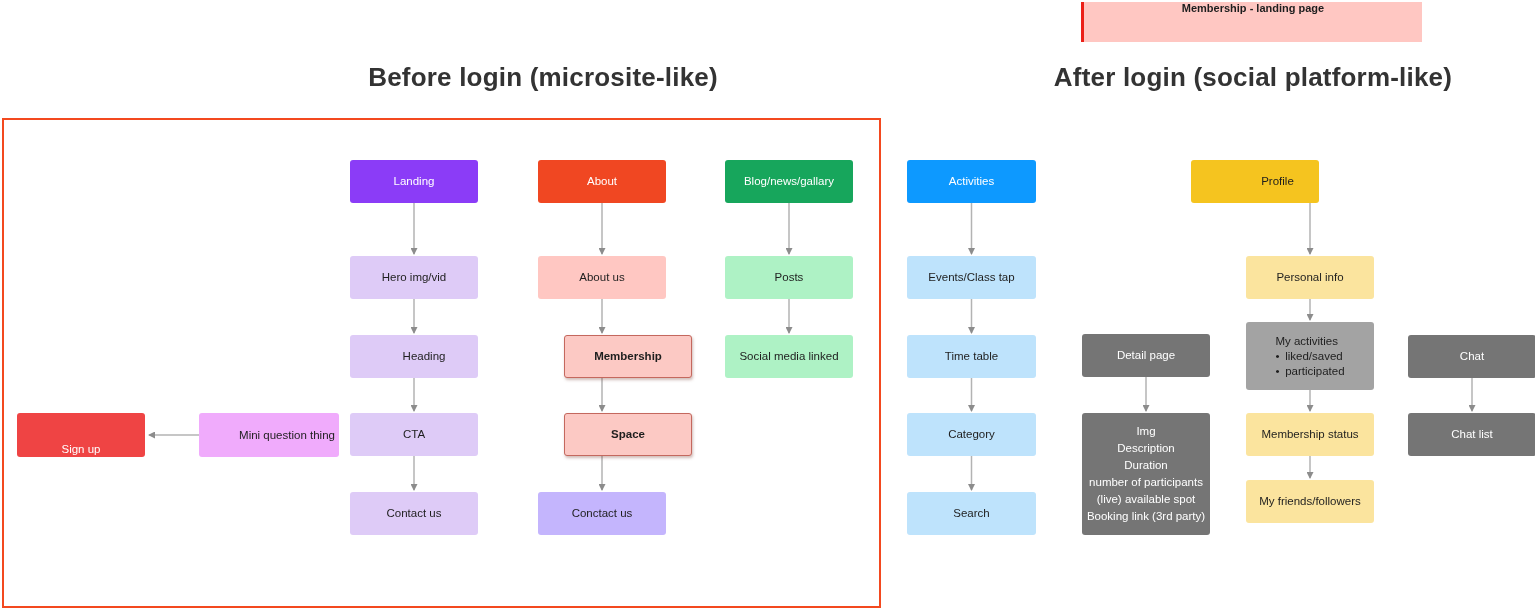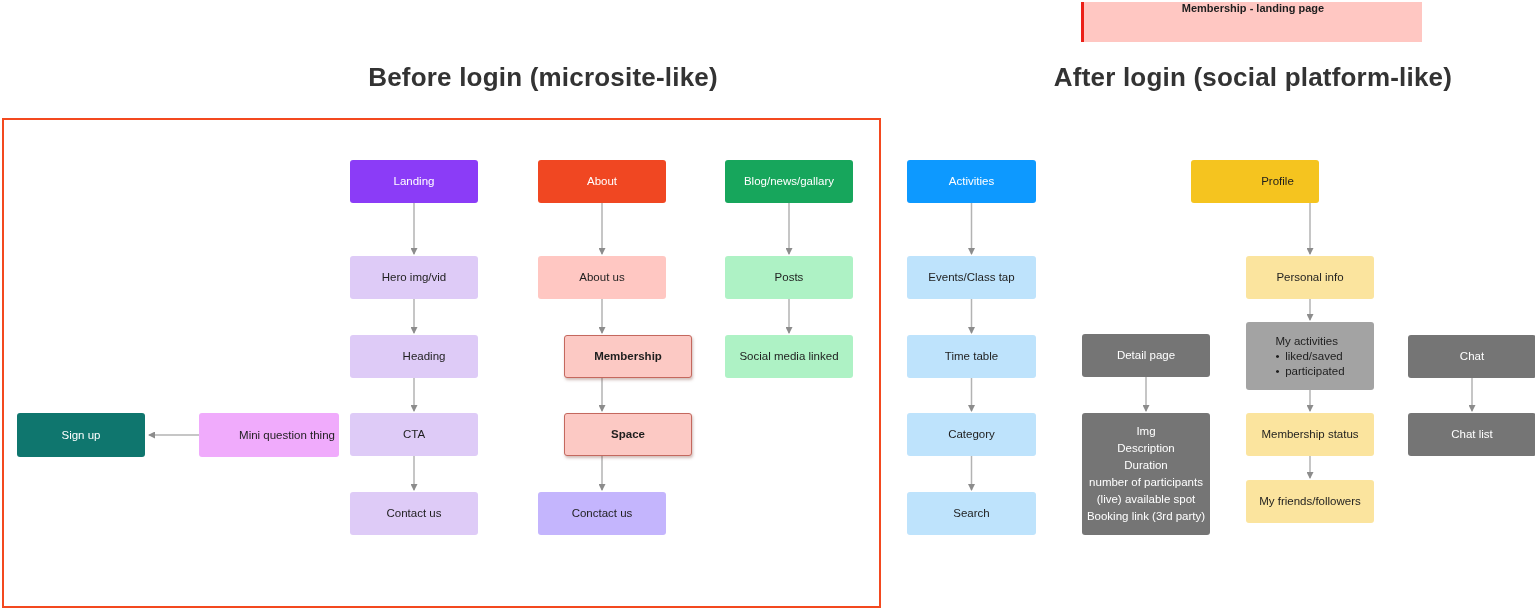--- a/index.html
+++ b/index.html
@@ -90,21 +90,21 @@
         <line x1="1310" y1="203" x2="1310" y2="254" stroke="#B3B3B3" stroke-width="1.5" marker-end="url(#arrowhead)"></line>
         <line x1="1310" y1="299" x2="1310" y2="320" stroke="#B3B3B3" stroke-width="1.5" marker-end="url(#arrowhead)"></line>
         <line x1="1310" y1="390" x2="1310" y2="411" stroke="#B3B3B3" stroke-width="1.5" marker-end="url(#arrowhead)"></line>
         <line x1="1310" y1="456" x2="1310" y2="478" stroke="#B3B3B3" stroke-width="1.5" marker-end="url(#arrowhead)"></line>
         <line x1="1472" y1="378" x2="1472" y2="411" stroke="#B3B3B3" stroke-width="1.5" marker-end="url(#arrowhead)"></line>
         <line x1="199" y1="435" x2="149" y2="435" stroke="#B3B3B3" stroke-width="1.5" marker-end="url(#arrowhead)"></line>
       </g>
   </svg>
 
   <div id="nodes">
-      <div class="node" style="left: 17px; top: 413px; width: 128px; height: 44px; background: #0f766e; color: rgb(255, 255, 255);">
+      <div class="node" style="left: 17px; top: 413px; width: 128px; height: 44px; background: #ef4444; color: rgb(255, 255, 255); justify-content: flex-end;">
         <span>Sign up</span>
       </div>
       <div class="node" style="left: 199px; top: 413px; width: 140px; height: 44px; background: #f0abfc; color: rgb(30, 30, 30); padding-left: 36px;">
         <span>Mini question thing</span>
       </div>
       <div class="node" style="left: 350px; top: 160px; width: 128px; height: 43px; background: rgb(139, 60, 247); color: rgb(255, 255, 255);">
         <span>Landing</span>
       </div>
       <div class="node" style="left: 350px; top: 256px; width: 128px; height: 43px; background: rgb(222, 203, 247); color: rgb(30, 30, 30);">
         <span>Hero img/vid</span>

